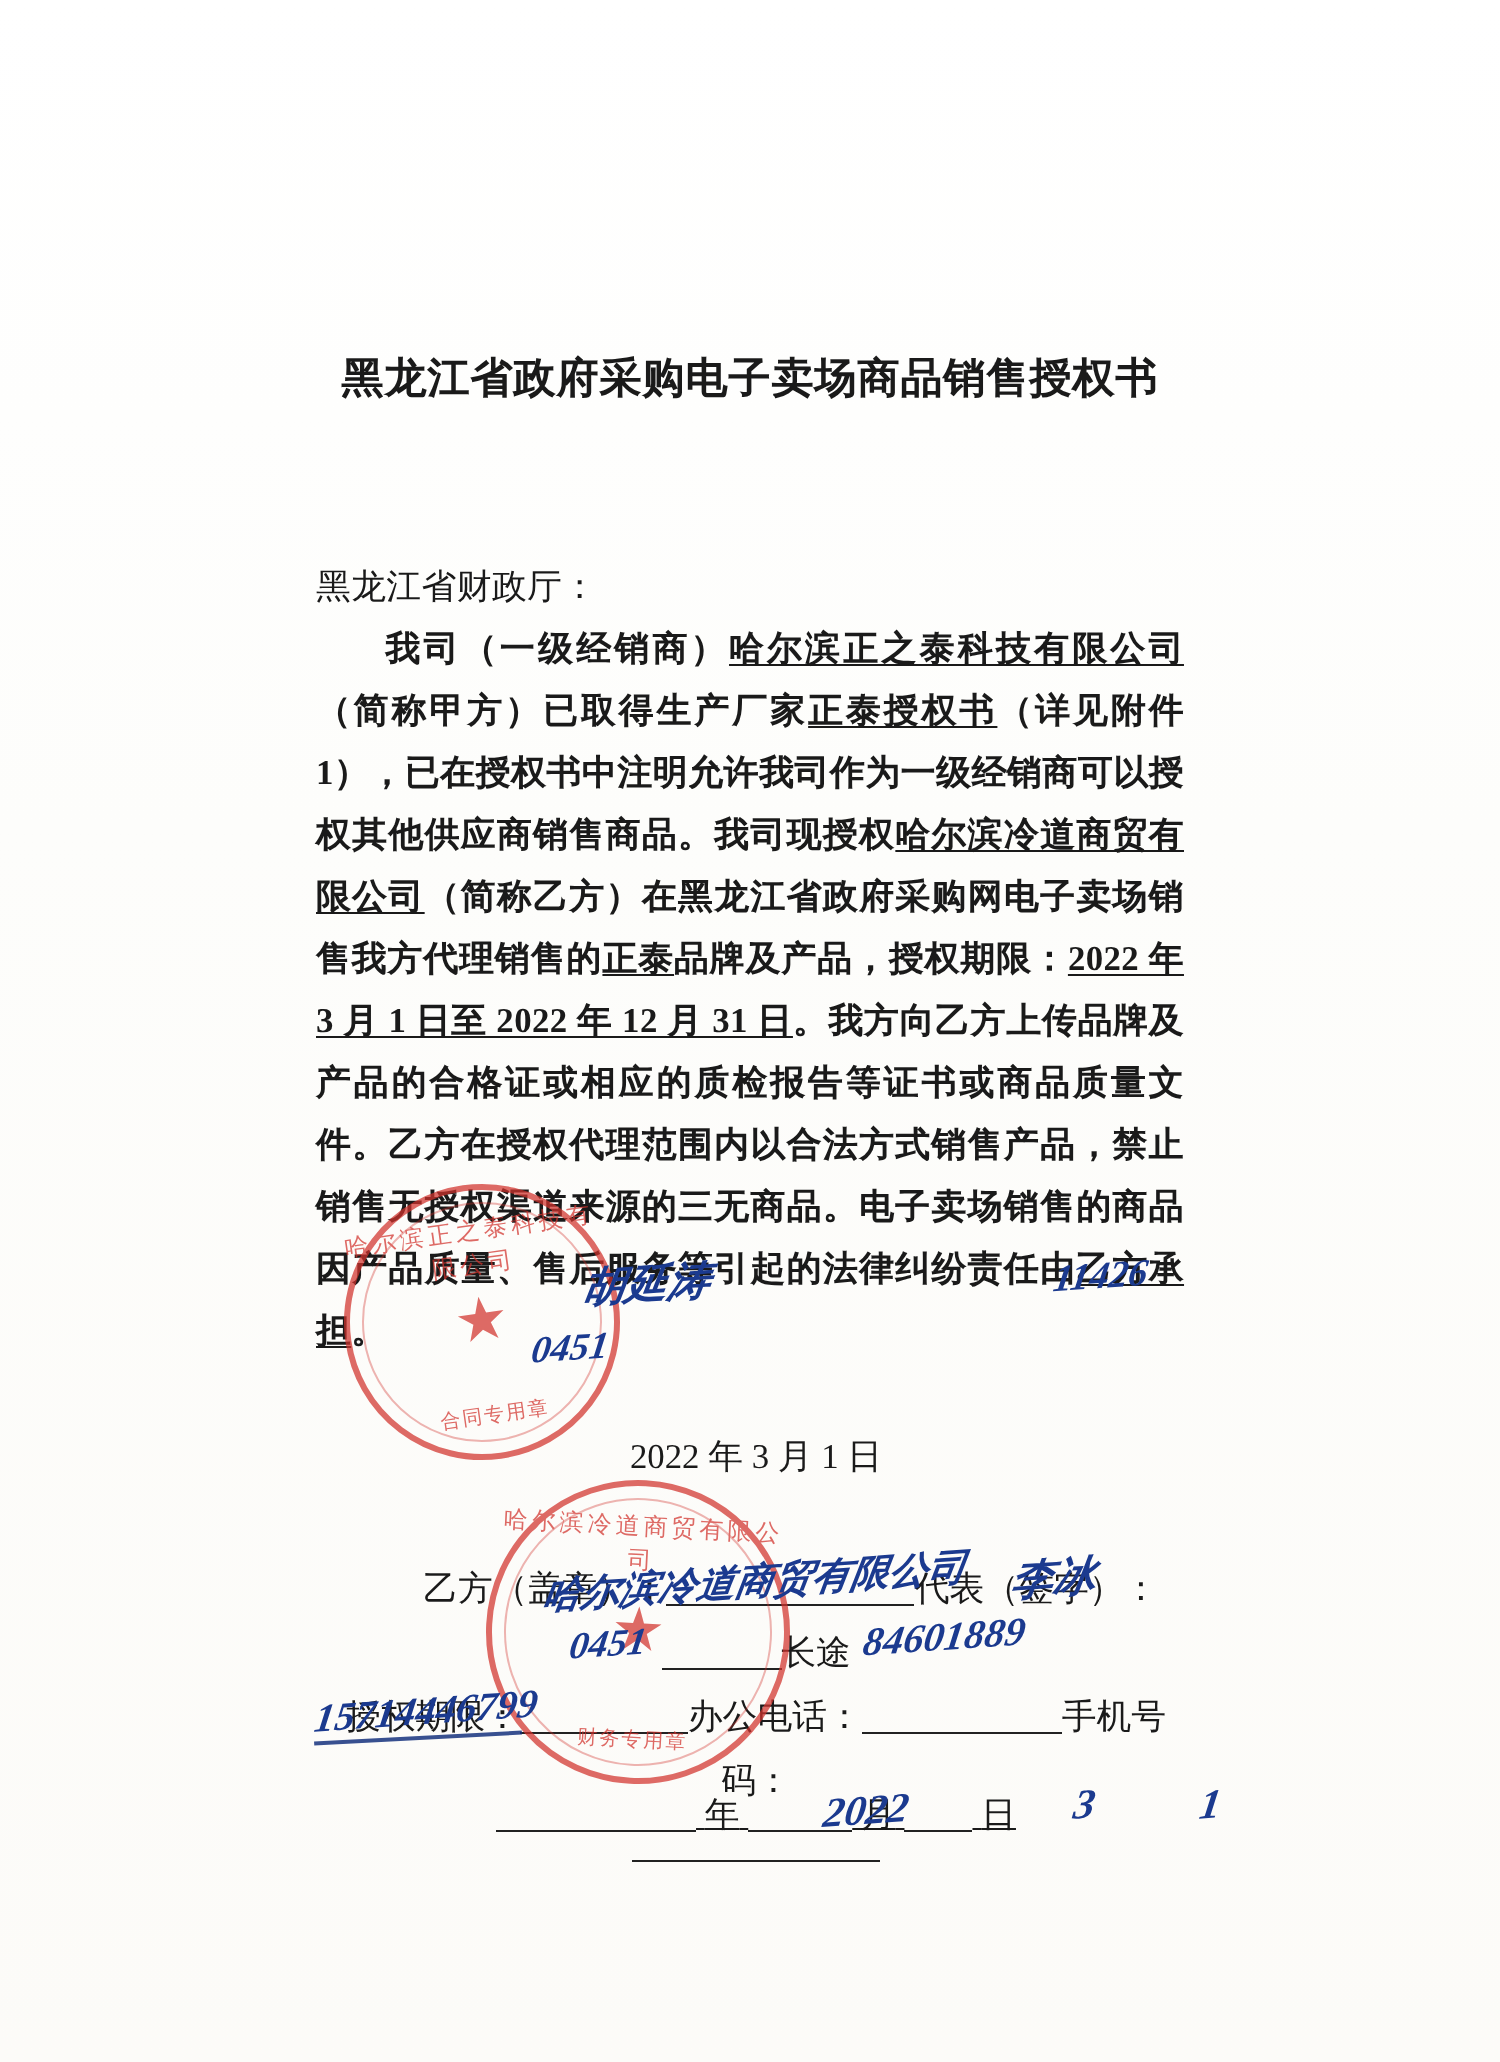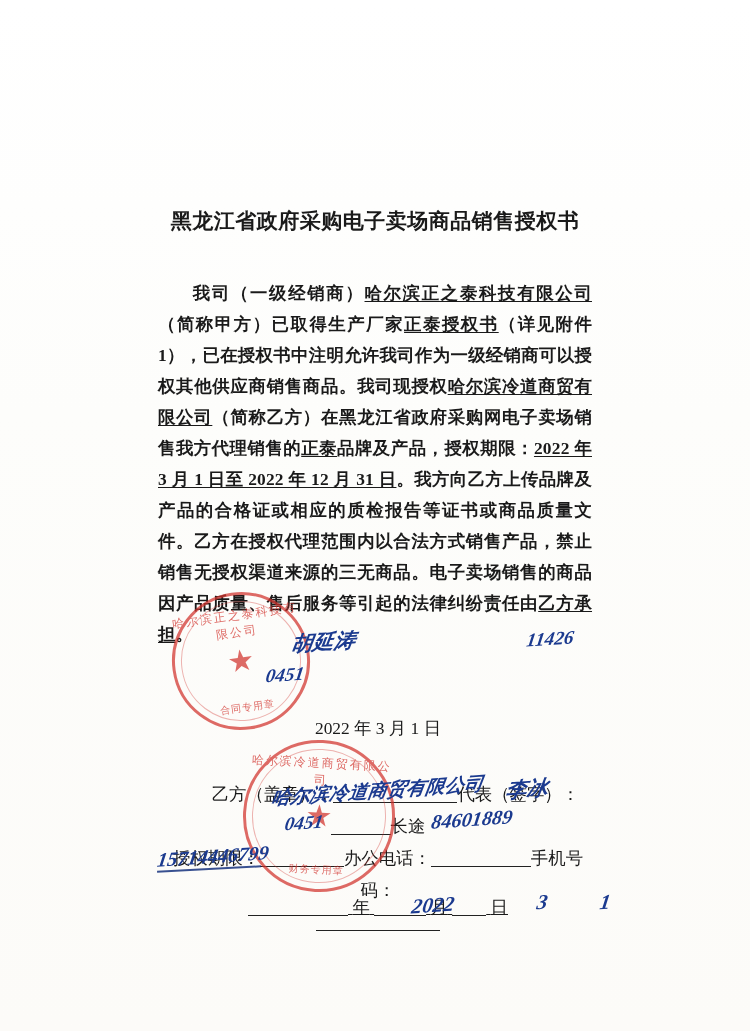--- a/index.html
+++ b/index.html
@@ -31,21 +31,20 @@
   .doc-title {
     position: absolute;
     top: 175px;
     left: 0;
     width: 750px;
     text-align: center;
     font-size: 21px;
     font-weight: bold;
     letter-spacing: 0.5px;
     font-family: "Liberation Sans", sans-serif;
-    margin-top: 32px;
   }
   .body-block {
     position: absolute;
     top: 278px;
     left: 158px;
     width: 434px;
     font-size: 17.4px;
     line-height: 31px;
     text-align: justify;
     letter-spacing: 0.2px;
@@ -163,20 +162,21 @@
 </style>
 </head>
 <body>
 
 <div class="page">
   <div class="paper-tint"></div>
 
   <div class="doc-title">黑龙江省政府采购电子卖场商品销售授权书</div>
 
   <div class="body-block">
+    <div>黑龙江省财政厅：</div>
     <div class="p-indent">
       <span>我司（一级经销商）</span><span class="u">哈尔滨正之泰科技有限公司</span><span>（简称甲方）已取得生产厂家</span><span class="u">正泰授权书</span><span>（详见附件1），已在授权书中注明允许我司作为一级经销商可以授权其他供应商销售商品。我司现授权</span><span class="u">哈尔滨冷道商贸有限公司</span><span>（简称乙方）在黑龙江省政府采购网电子卖场销售我方代理销售的</span><span class="u">正泰</span><span>品牌及产品，授权期限：</span><span class="u">2022 年 3 月 1 日至 2022 年 12 月 31 日</span><span>。我方向乙方上传品牌及产品的合格证或相应的质检报告等证书或商品质量文件。乙方在授权代理范围内以合法方式销售产品，禁止销售无授权渠道来源的三无商品。电子卖场销售的商品因产品质量、售后服务等引起的法律纠纷责任由</span><span class="u">乙方承担</span><span>。</span>
     </div>
   </div>
 
 
   <div class="sign-date-a">2022 年 3 月 1 日</div>
 
   <div class="sign-block sign-b">
     <span style="display:inline-block;width:2em;"></span><span>乙方（盖章）：</span><span class="blank w120"></span><span>代表（签字）：</span><span class="blank w60"></span><span>长途</span><br>

